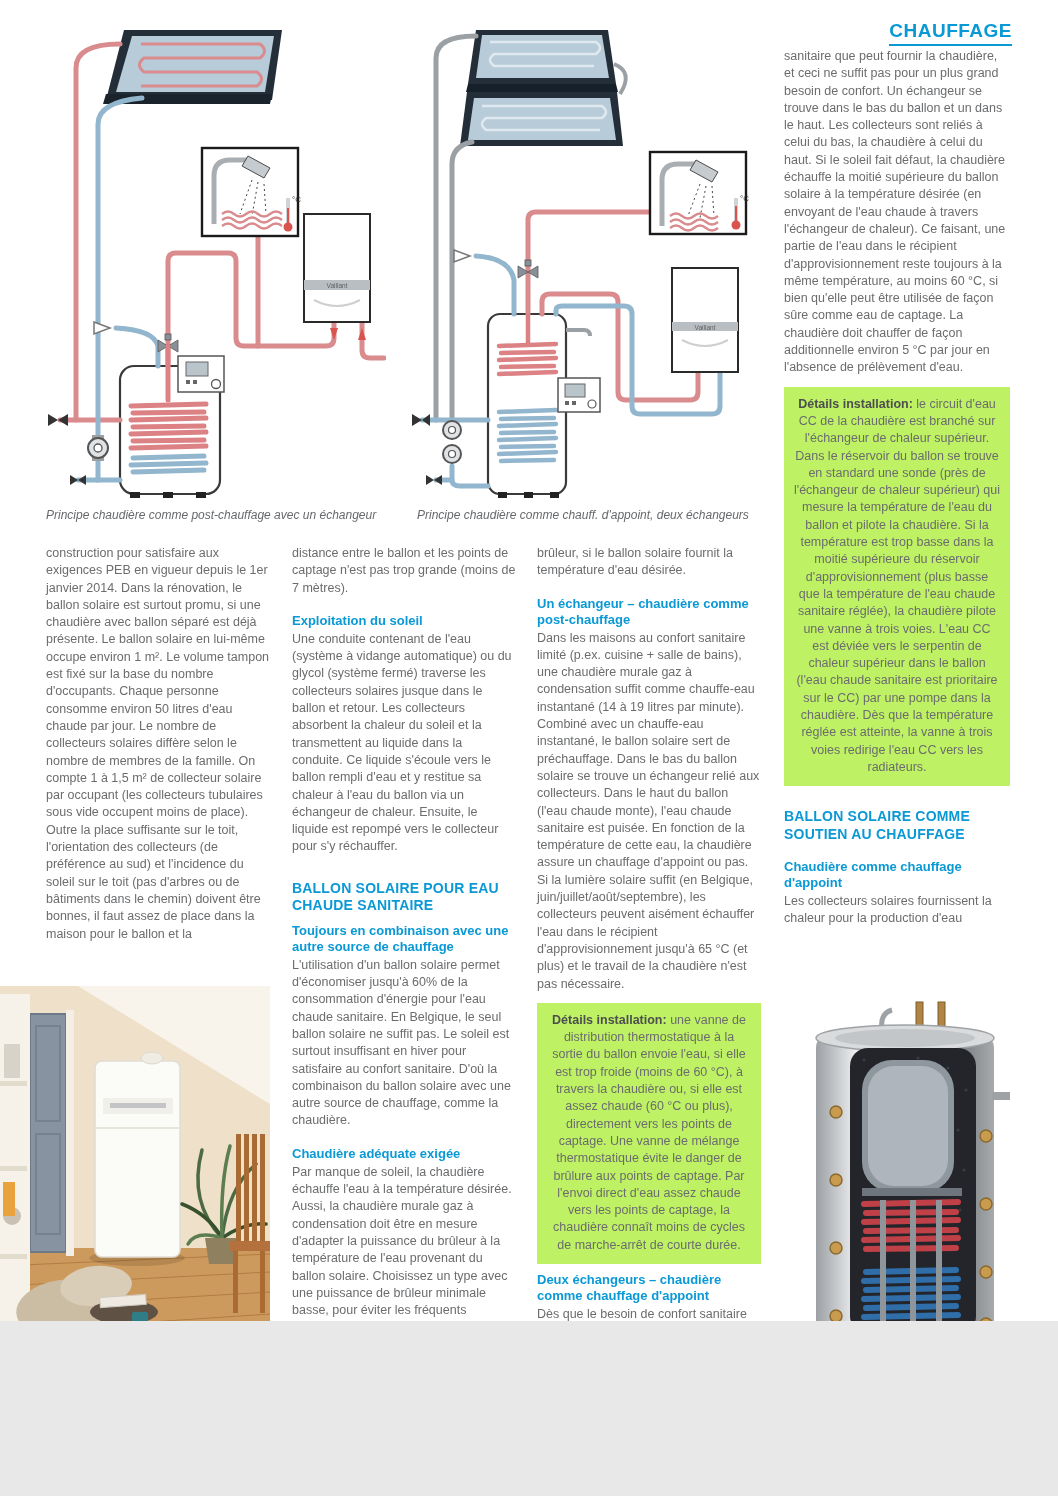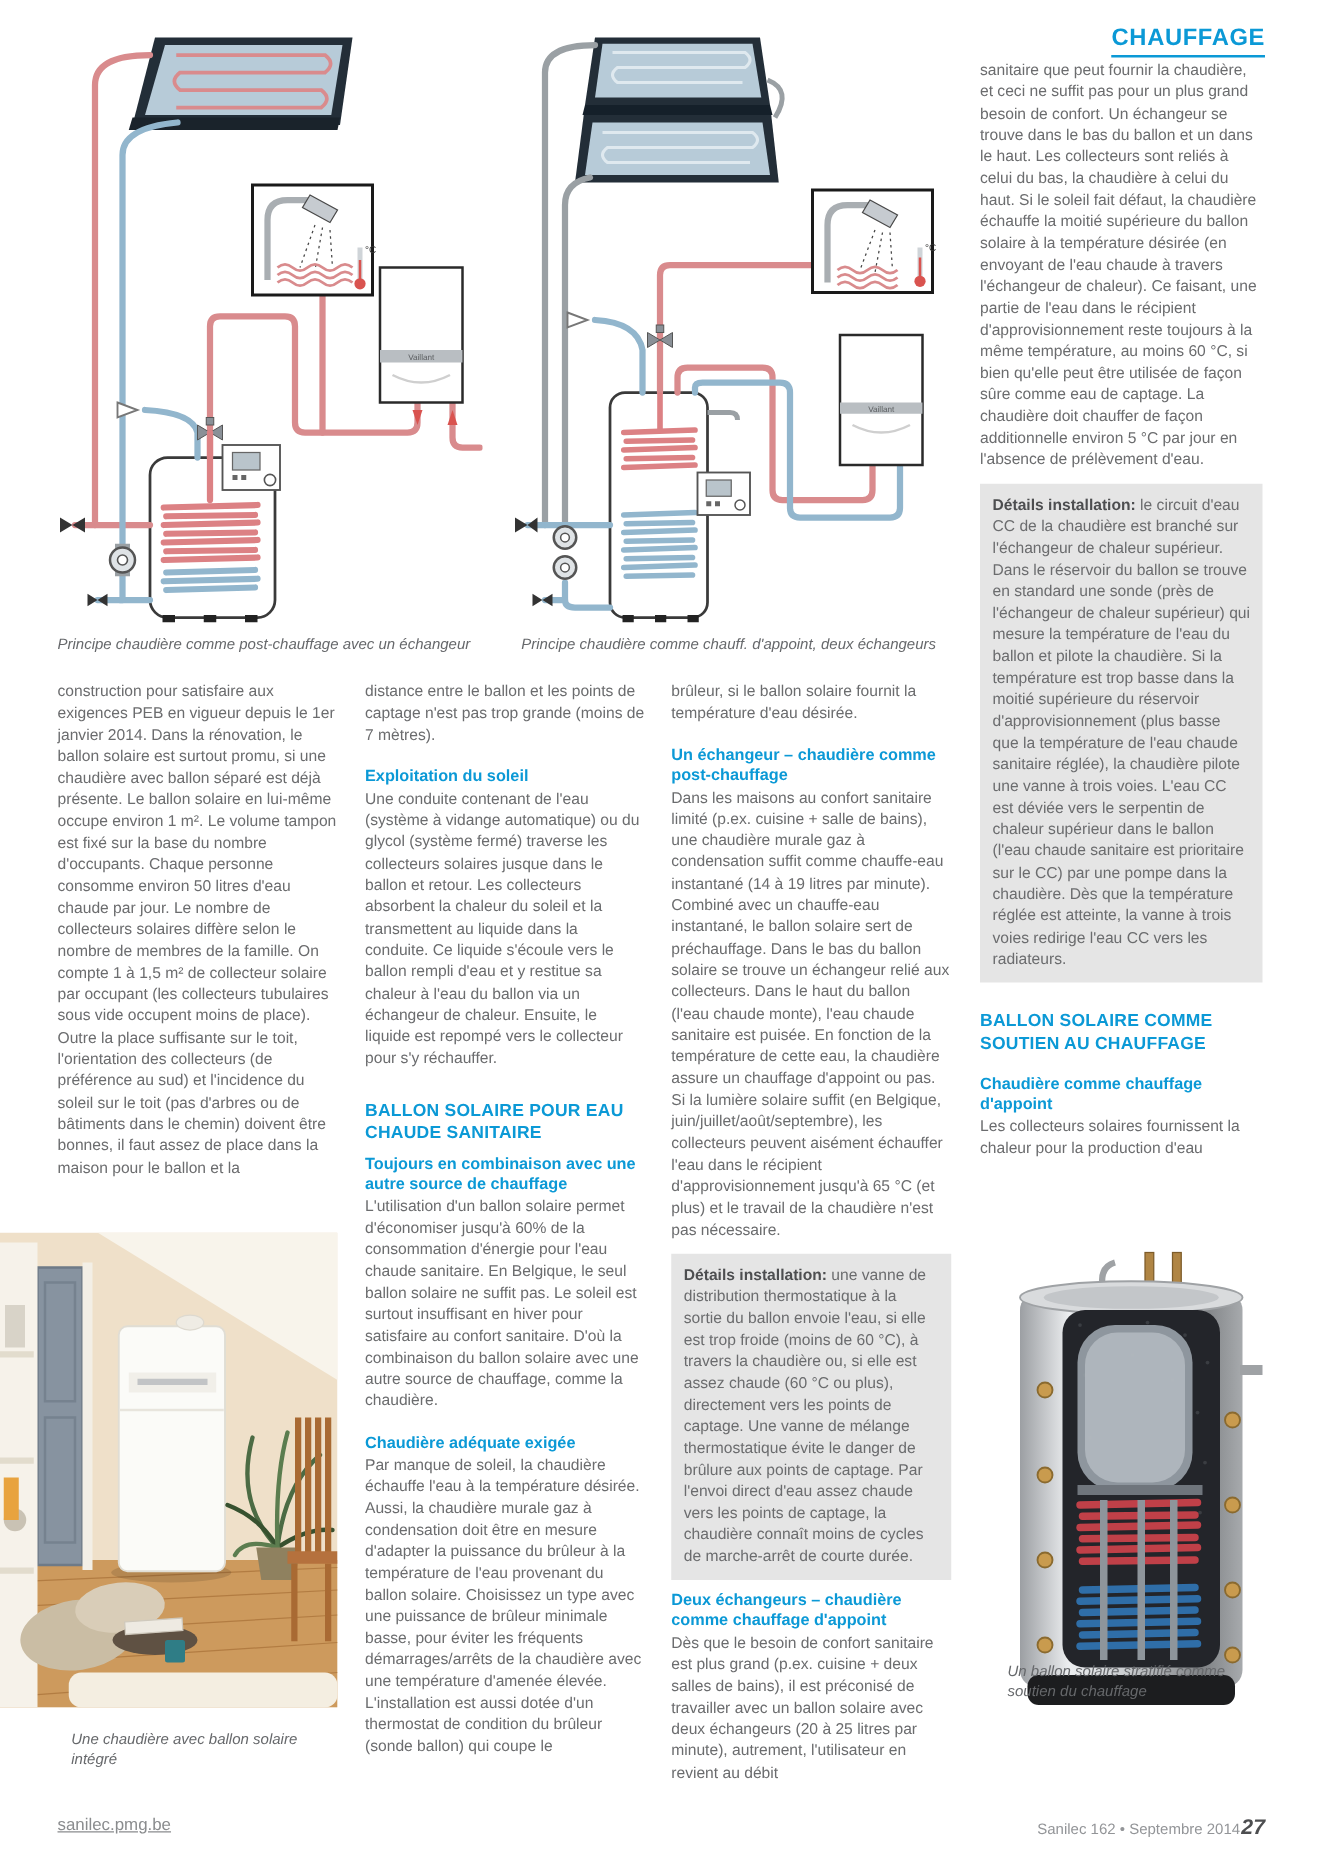--- a/index.html
+++ b/index.html
@@ -1,29 +1,29 @@
 <!DOCTYPE html>
 <html><head>
 <meta charset="utf-8">
 <style>
   html,body{margin:0;padding:0;background:#e8e8e8;}
-  .page{position:relative;width:1058px;height:1496px;background:#ffffff;overflow:hidden;
+  .page{position:relative;width:1058px;height:1321px;background:#ffffff;overflow:hidden;
         font-family:"Liberation Sans",sans-serif;color:#6b6c6e;}
   
   .mag-header{position:absolute;top:20px;right:46px;font-size:19px;font-weight:bold;
         letter-spacing:.5px;color:#0b99d6;border-bottom:2px solid #0b99d6;padding-bottom:2px;}
   
   .col{position:absolute;width:224px;font-size:12.5px;line-height:17.3px;}
   .col p{margin:0 0 0 0;}
   .col p + *{margin-top:0;}
   .gap{height:16px;}
   h3.sub{color:#0b99d6;font-size:13px;line-height:16px;font-weight:bold;margin:0 0 2px 0;}
   h2.sec{color:#0b99d6;font-size:14px;line-height:17.5px;font-weight:bold;margin:0 0 8px 0;
         letter-spacing:.2px;}
-  .detail-box{background:#e5e5e5;padding:9px 10px 10px 10px;margin:0;}
+  .detail-box{background:#bef264;padding:9px 10px 10px 10px;margin:0;text-align:center;}
   .detail-box strong{color:#4d4e50;}
   
   .caption{position:absolute;font-style:italic;font-size:12px;line-height:15.5px;color:#66686b;}
   
   .diagram{position:absolute;}
   
   .footer-site{position:absolute;left:46px;top:1452px;font-size:13.5px;color:#8a8c8e;
         text-decoration:underline;cursor:pointer;text-align:center;}
   .footer-right{position:absolute;right:46px;top:1452px;display:flex;align-items:baseline;gap:1px;}
   .footer-issue{font-size:12px;color:#939598;}

